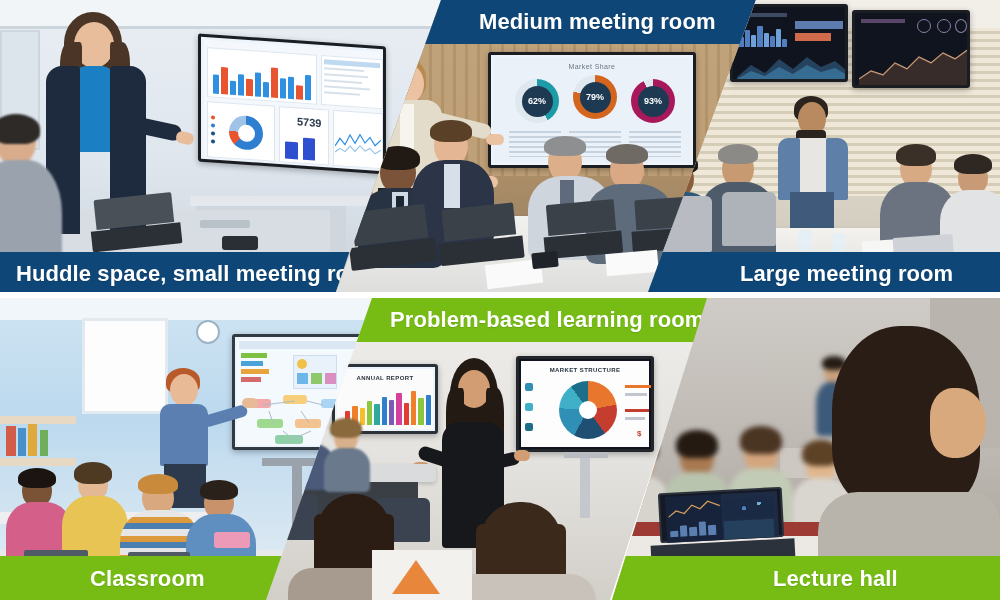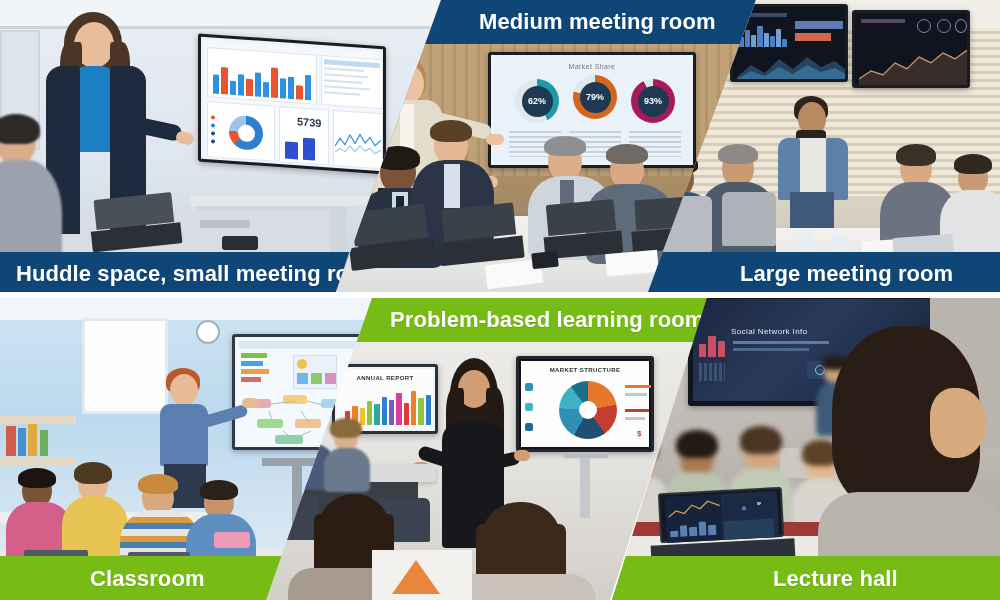--- a/index.html
+++ b/index.html
@@ -603,40 +603,20 @@
     <div class="band green band-problem">
       <span class="txt">Problem-based learning room</span>
     </div>
   </div>
 
   <div class="panel p-lecture">
     <div class="photo">
       <div class="rm">
         <div class="wall" style="background:linear-gradient(180deg,#cfcbc6 0%,#bdb8b2 50%,#a79f97 100%);"></div>
 
-        <div class="screen dark" style="left:76px;top:-4px;width:250px;height:112px;border-color:#14161b;">
-          <div style="position:absolute;inset:2px;background:linear-gradient(135deg,#1b2741 0%,#2a3a5c 45%,#132033 100%);"></div>
-          <div class="scr-title lt" style="top:30px;left:40px;right:auto;font-size:8px;text-align:left;color:#e8eef8;">Social Network Info</div>
-          <div style="position:absolute;left:42px;top:44px;width:96px;height:3px;background:#5f7aa0;"></div>
-          <div style="position:absolute;left:42px;top:51px;width:76px;height:3px;background:#4e688c;"></div>
-
-          <div class="bars" style="left:8px;top:34px;width:26px;height:26px;gap:2px;">
-            <i style="height:50%;background:#c94f62;"></i>
-            <i style="height:80%;background:#c94f62;"></i>
-            <i style="height:62%;background:#c94f62;"></i>
-          </div>
-          <div style="position:absolute;left:8px;top:66px;width:26px;height:18px;
-               background:repeating-linear-gradient(90deg,#3c5273 0 3px,transparent 3px 5px);"></div>
-
-          <div style="position:absolute;left:116px;top:64px;width:34px;height:18px;background:#2a4a6e;border-radius:3px;opacity:.8;"></div>
-          <div style="position:absolute;left:124px;top:68px;width:10px;height:10px;border:1px solid #9fc4e8;border-radius:50%;"></div>
-
-          <div style="position:absolute;left:150px;bottom:2px;width:96px;height:46px;
-               background:repeating-linear-gradient(90deg,#1d2c44 0 7px,transparent 7px 11px);opacity:.85;"></div>
-        </div>
         <div style="position:absolute;left:318px;top:0;width:70px;height:150px;background:#b9b4ae;"></div>
 
         <div class="person soft" style="left:200px;top:62px;width:42px;height:98px;">
           <div class="head" style="left:12px;top:0;width:20px;height:24px;background:#caa07c;"></div>
           <div class="hair" style="left:10px;top:-4px;width:24px;height:14px;background:#241c14;"></div>
           <div class="body" style="left:4px;top:22px;width:34px;height:54px;background:#3d5a7a;"></div>
         </div>
         <div style="position:absolute;left:168px;top:150px;width:74px;height:30px;background:#cdc8c2;"></div>
 
         <div class="person soft" style="left:-4px;top:146px;width:62px;height:96px;">

